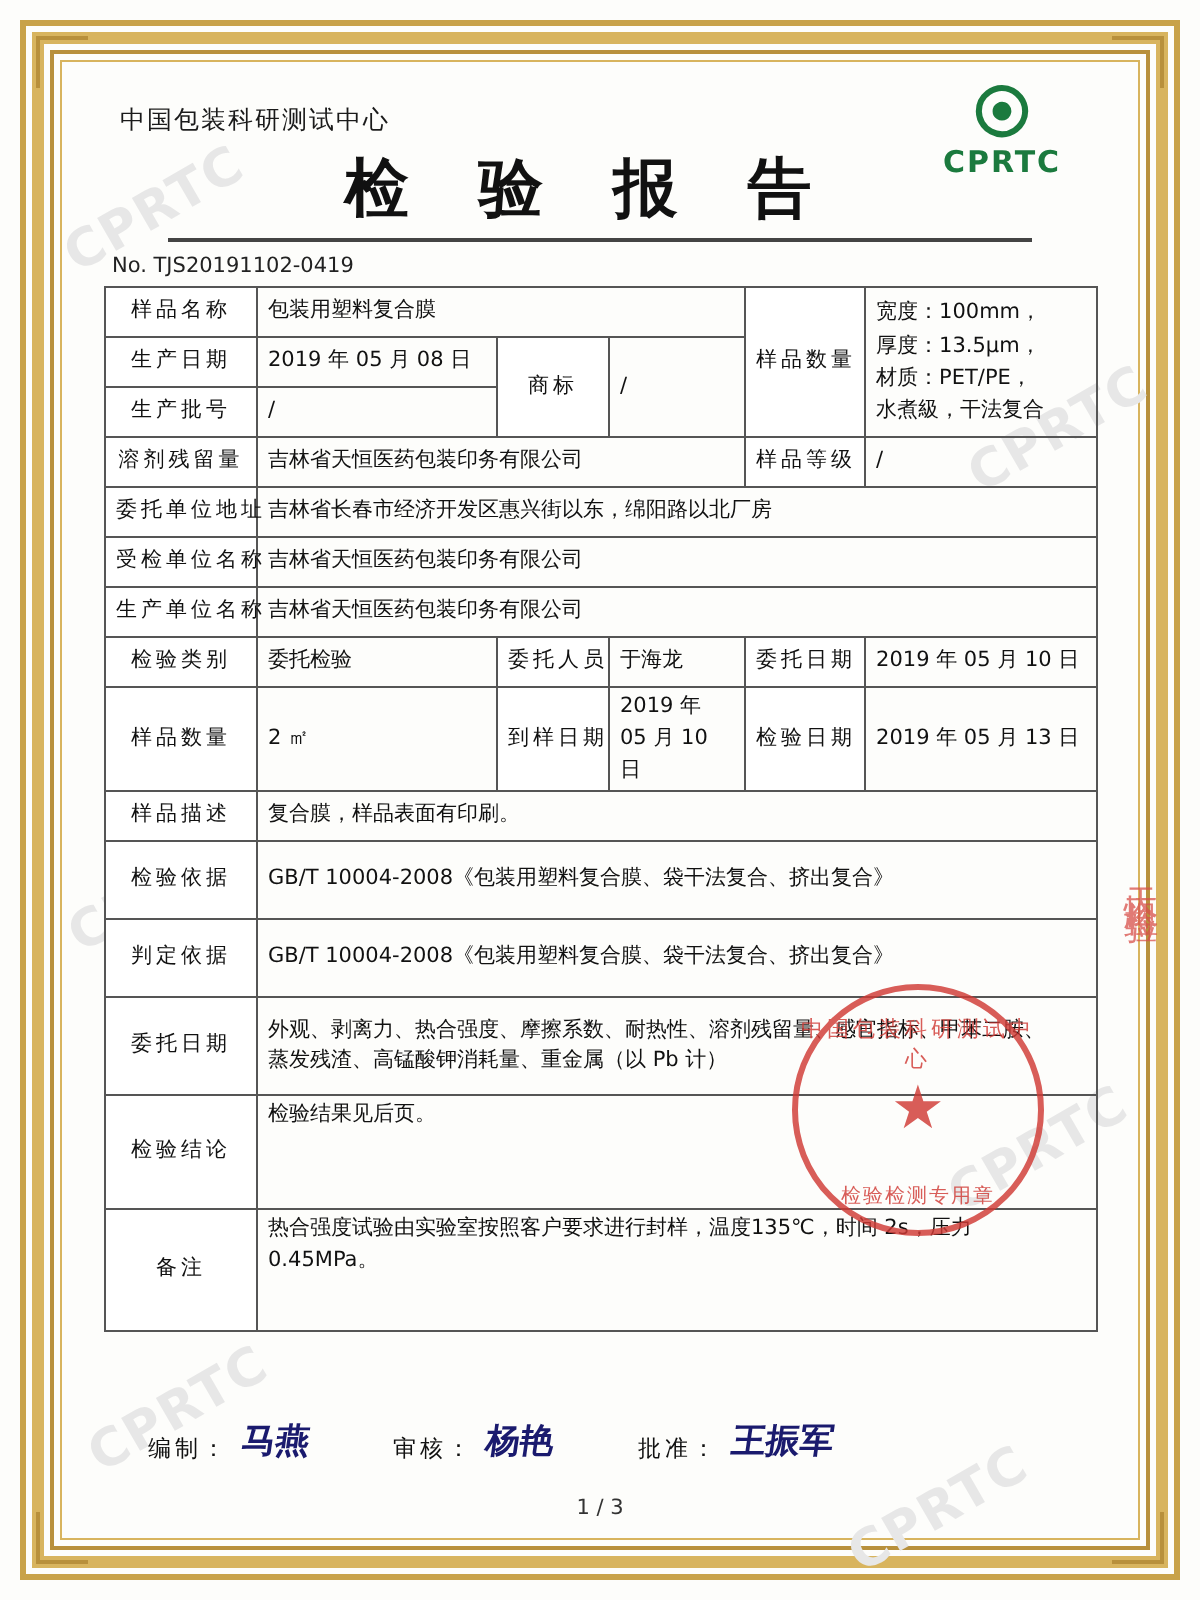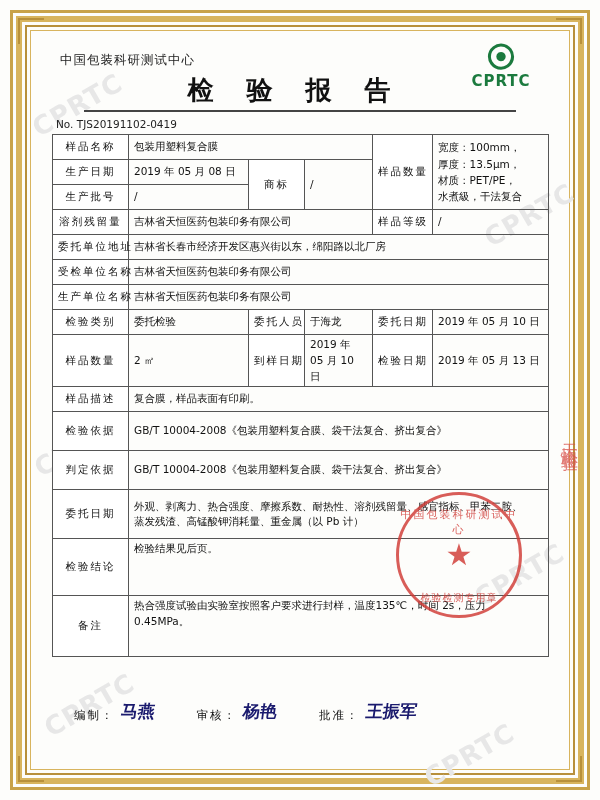--- a/index.html
+++ b/index.html
@@ -102,21 +102,21 @@
     font-weight: bold;
   }
   .logo-text {
     font-size: 15px;
     color: #1b7a3e;
     font-weight: bold;
     letter-spacing: 1px;
   }
   .title {
     text-align: center;
-    font-size: 26px;
+    font-size: 32px;
     letter-spacing: 12px;
     color: #111;
     font-weight: bold;
     margin: 4px 0 2px 0;
     padding-right: 10px;
     font-family: "DejaVu Serif", "Liberation Serif", serif;
   }
   .title-rule {
     height: 2px;
     background: #444;
@@ -377,13 +377,14 @@
   </div>
 
   <div class="seal">
     <div class="seal-top">中国包装科研测试中心</div>
     <div class="seal-star">★</div>
     <div class="seal-bottom">检验检测专用章</div>
   </div>
 
   <div class="red-stamp-side">天恒检验</div>
 
+  <div class="pagenum">1 / 3</div>
 </div>
 
 </body></html>

